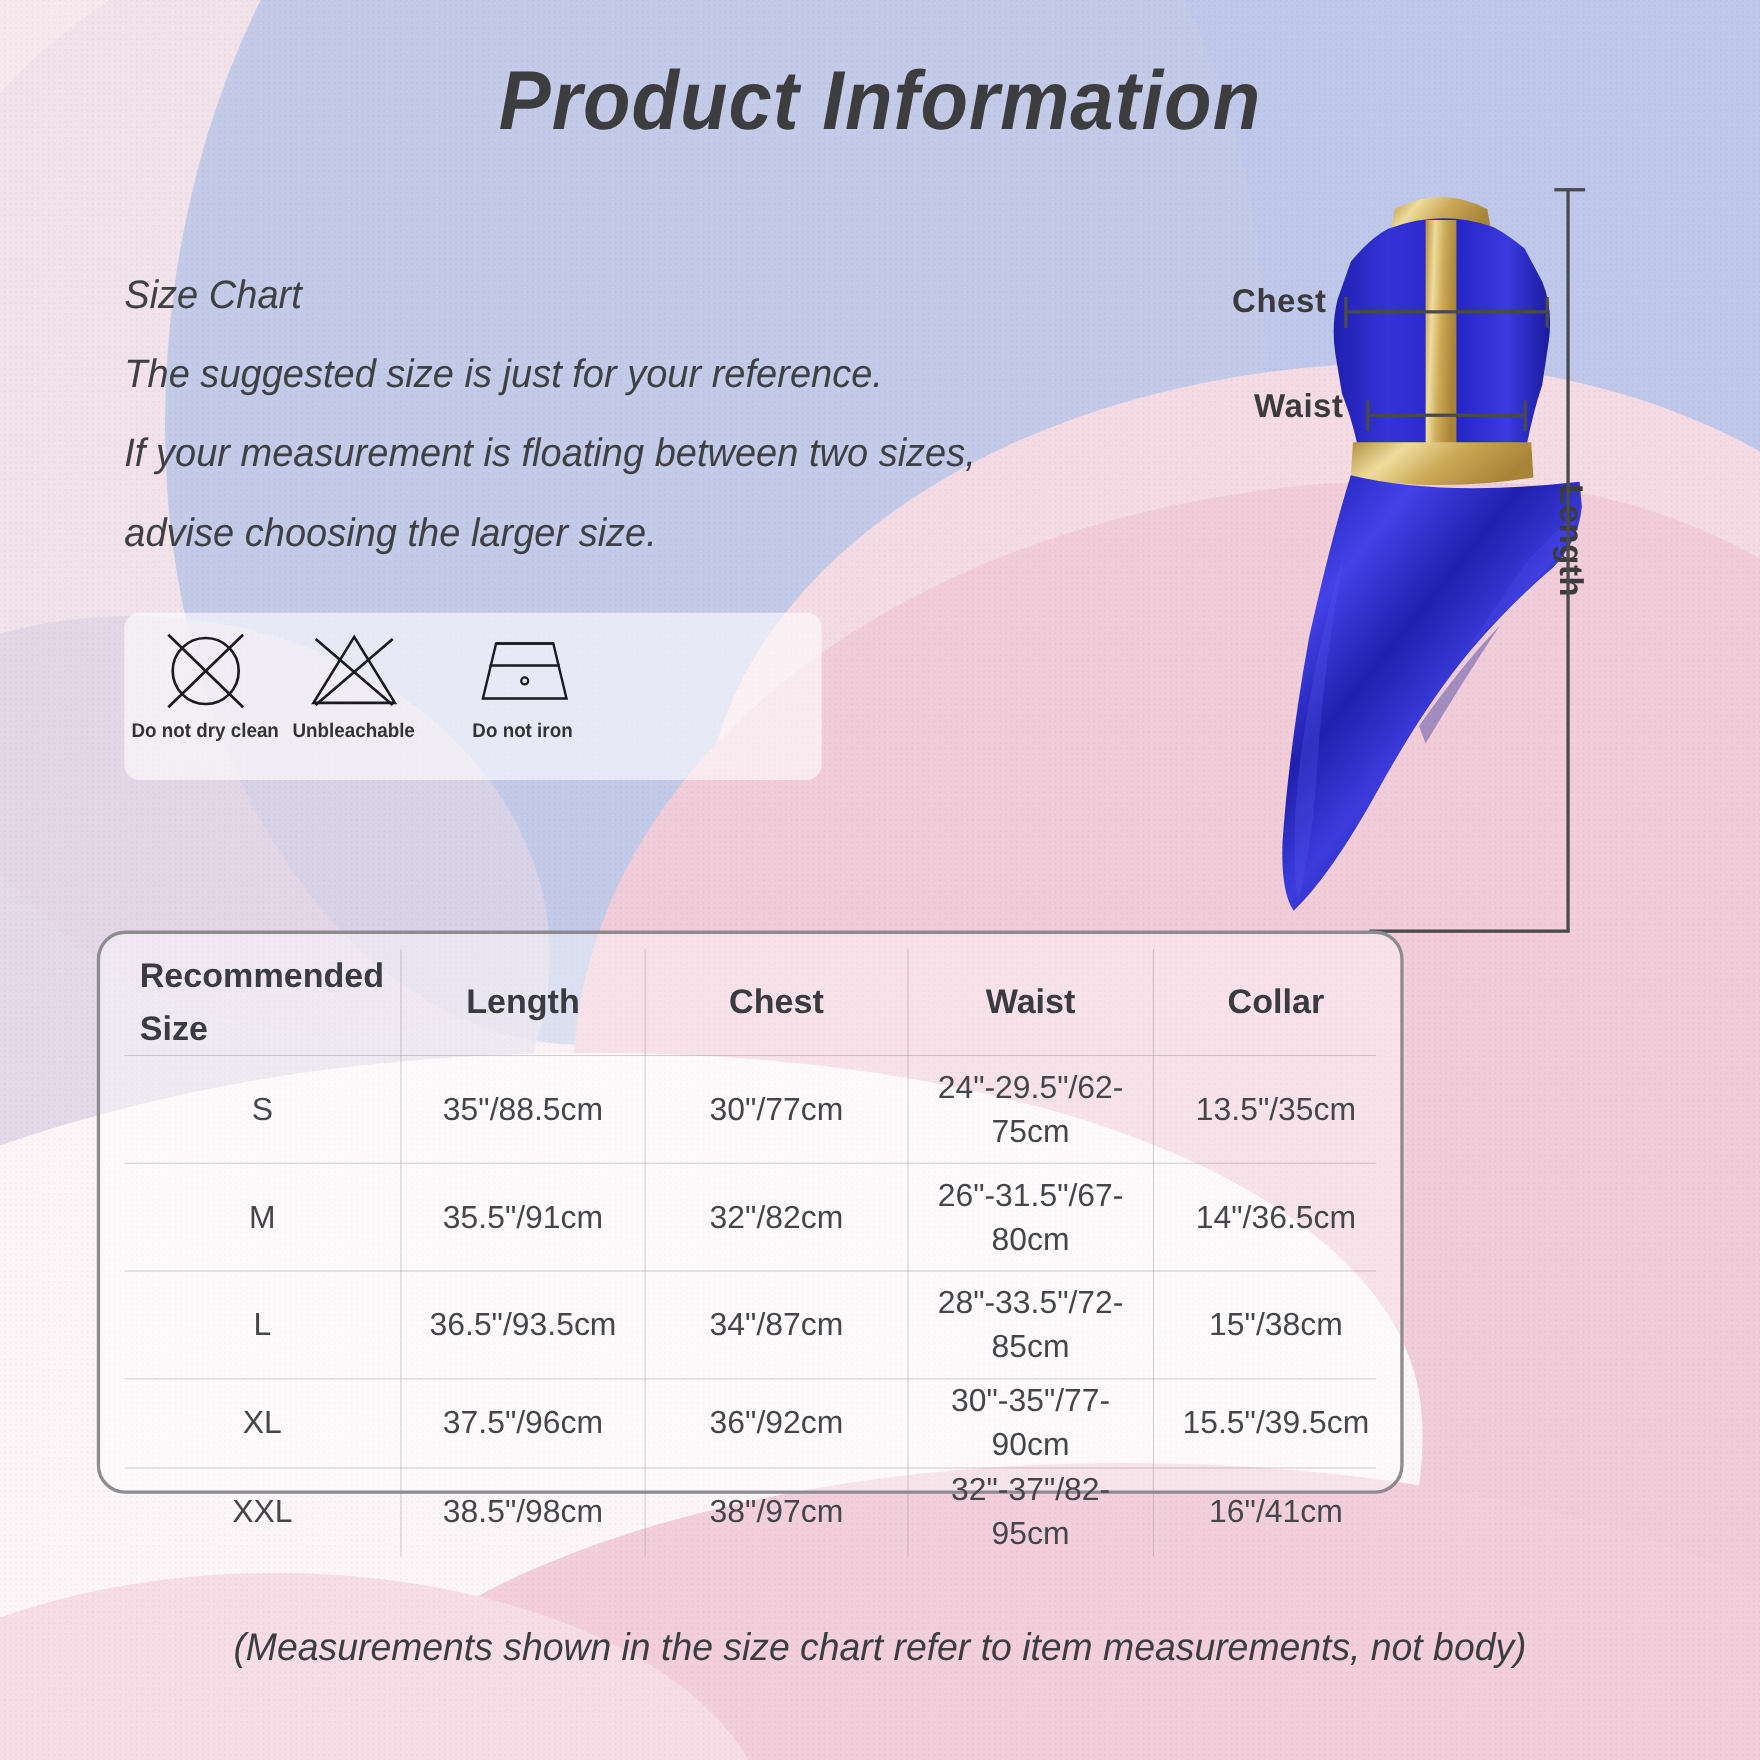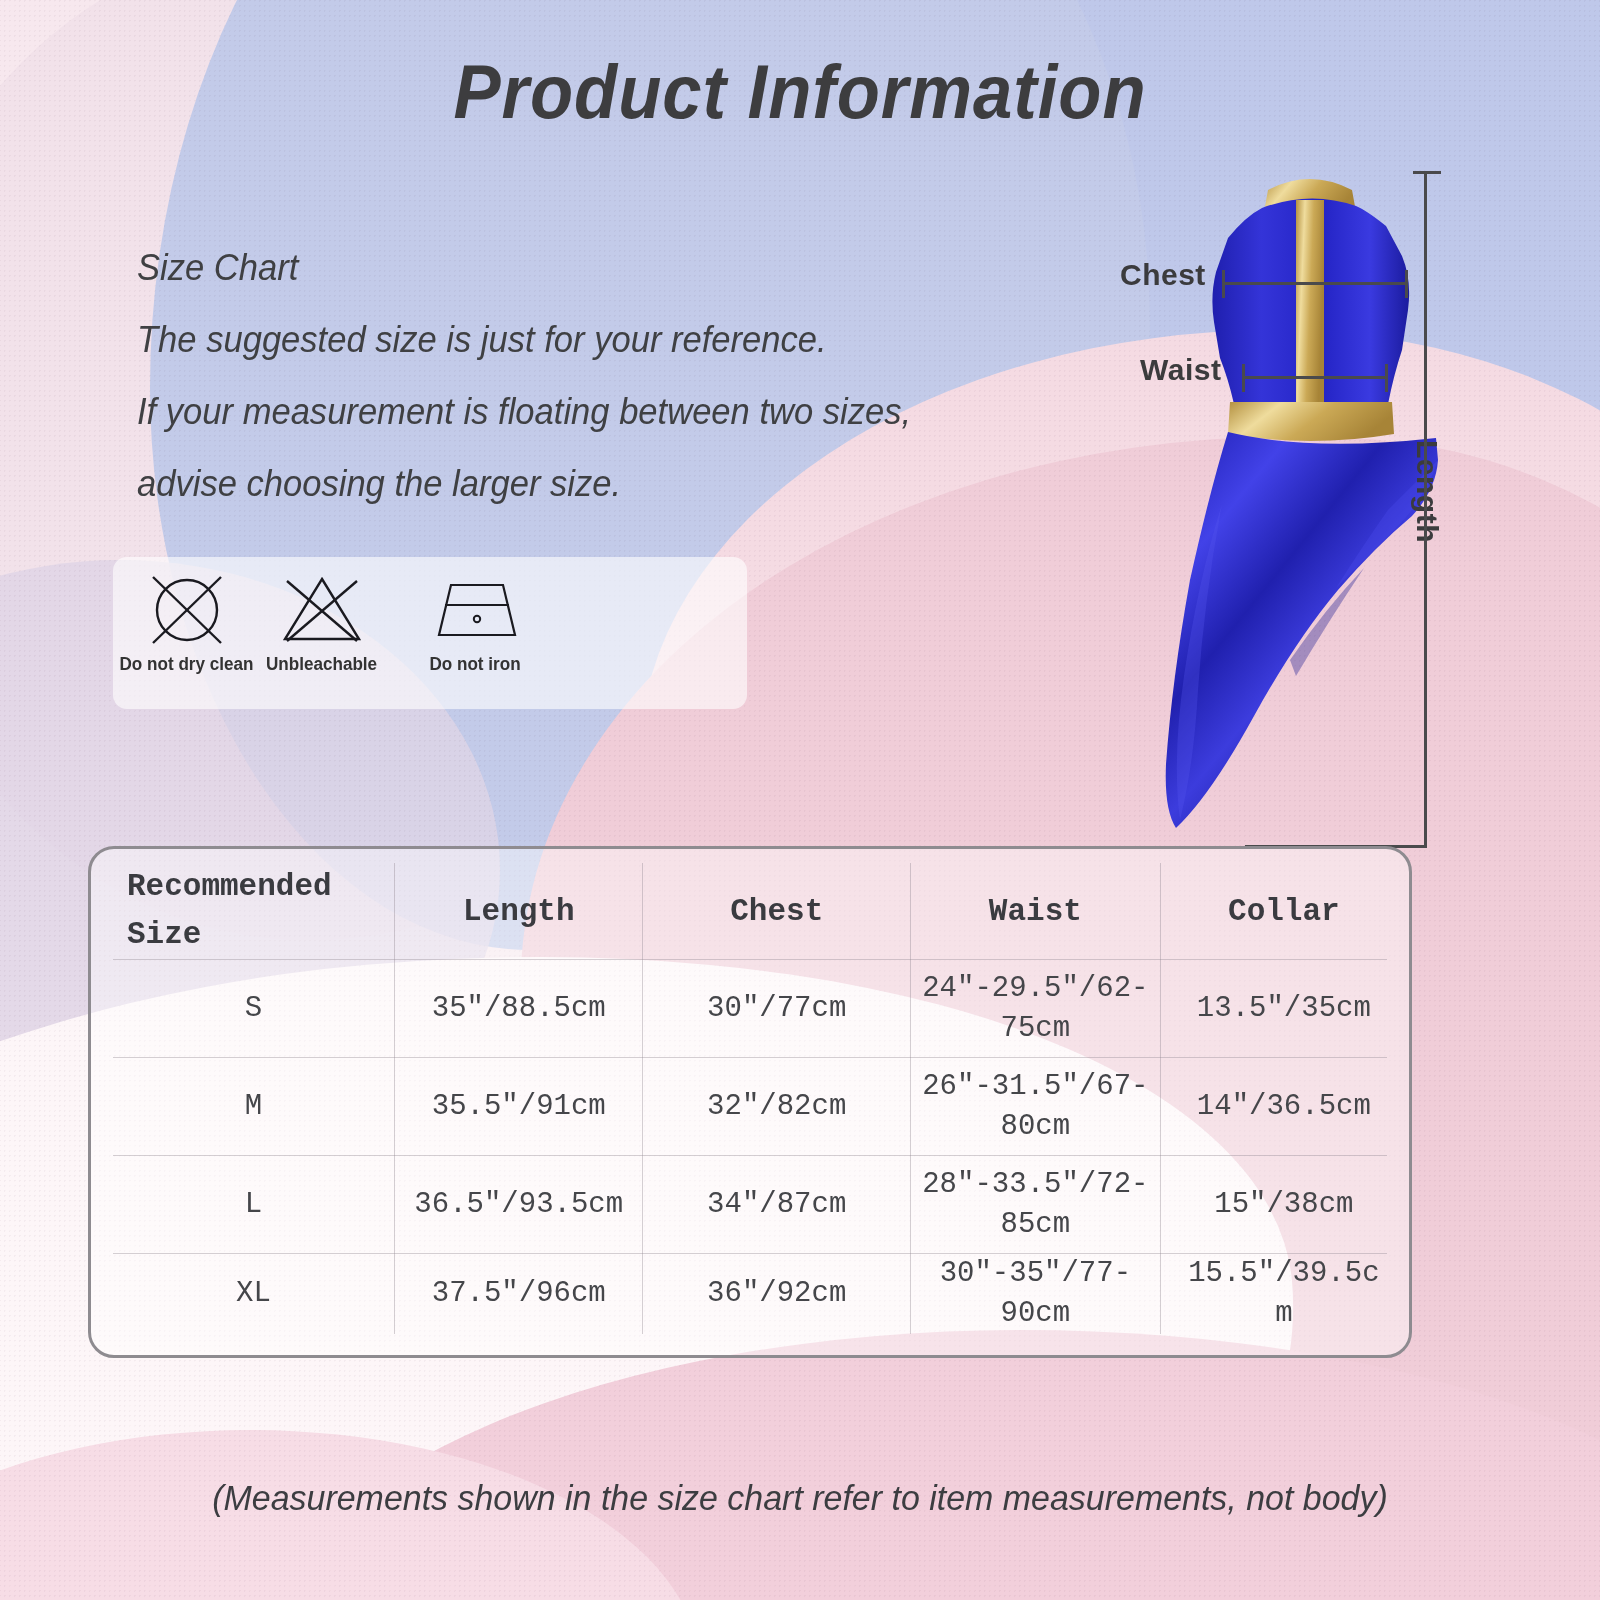--- a/index.html
+++ b/index.html
@@ -71,21 +71,21 @@
   
   .title{
     position:absolute;left:0;top:48px;width:1600px;text-align:center;
     font-size:76px;font-style:italic;font-weight:700;color:#3d3d3f;
     letter-spacing:1px;
     font-family:"Liberation Sans", sans-serif;
     transform:scaleX(.93);
   }
 
   
-  .intro{position:absolute;left:113px;top:232px;margin-left:24px;}
+  .intro{position:absolute;left:113px;top:232px;}
   .intro div{
     font-size:36px;font-style:italic;color:#3f4043;
     line-height:72px;white-space:nowrap;
     transform:scaleX(.96);transform-origin:left center;
   }
 
   
   .care{
     position:absolute;left:113px;top:557px;width:634px;height:152px;
     background:rgba(255,255,255,.60);border-radius:14px;
@@ -126,24 +126,24 @@
   .chestCapR{left:1405px;top:270px;width:3px;height:28px;}
   .waistBar{left:1242px;top:376px;width:146px;height:3px;}
   .waistCapL{left:1242px;top:364px;width:3px;height:28px;}
   .waistCapR{left:1385px;top:364px;width:3px;height:28px;}
   .lenTick{left:1413px;top:171px;width:28px;height:3px;}
   .lenBar{left:1424px;top:171px;width:3px;height:676px;}
   .lenTickBot{left:1245px;top:845px;width:182px;height:3px;}
 
   
   .tablewrap{
-    position:absolute;left:88px;top:846px;width:1324px;height:512px;
+    position:absolute;left:88px;top:846px;width:1188px;height:512px;
     background:rgba(255,255,255,.42);
     border:3px solid #8e8b90;border-radius:26px;
-    box-sizing:border-box;padding:14px 22px;font-family:Liberation Mono, monospace;
+    box-sizing:border-box;padding:14px 22px;
   }
   table{width:100%;border-collapse:collapse;table-layout:fixed;}
   th,td{
     border:1px solid rgba(150,140,150,.40);
     text-align:center;color:#45464a;
     font-size:29px;font-weight:400;
     padding:0 4px;
     word-break:break-word;
   }
   thead th{
@@ -336,19 +336,26 @@
           <td>28"-33.5"/72-85cm</td>
           <td>15"/38cm</td>
         </tr>
         <tr class="short">
           <td>XL</td>
           <td>37.5"/96cm</td>
           <td>36"/92cm</td>
           <td>30"-35"/77-90cm</td>
           <td>15.5"/39.5cm</td>
         </tr>
+        <tr class="short">
+          <td>XXL</td>
+          <td>38.5"/98cm</td>
+          <td>38"/97cm</td>
+          <td>32"-37"/82-95cm</td>
+          <td>16"/41cm</td>
+        </tr>
       </tbody>
     </table>
   </div>
 
   <div class="note">(Measurements shown in the size chart refer to item measurements, not body)</div>
 
 </div>
 
 </body></html>

